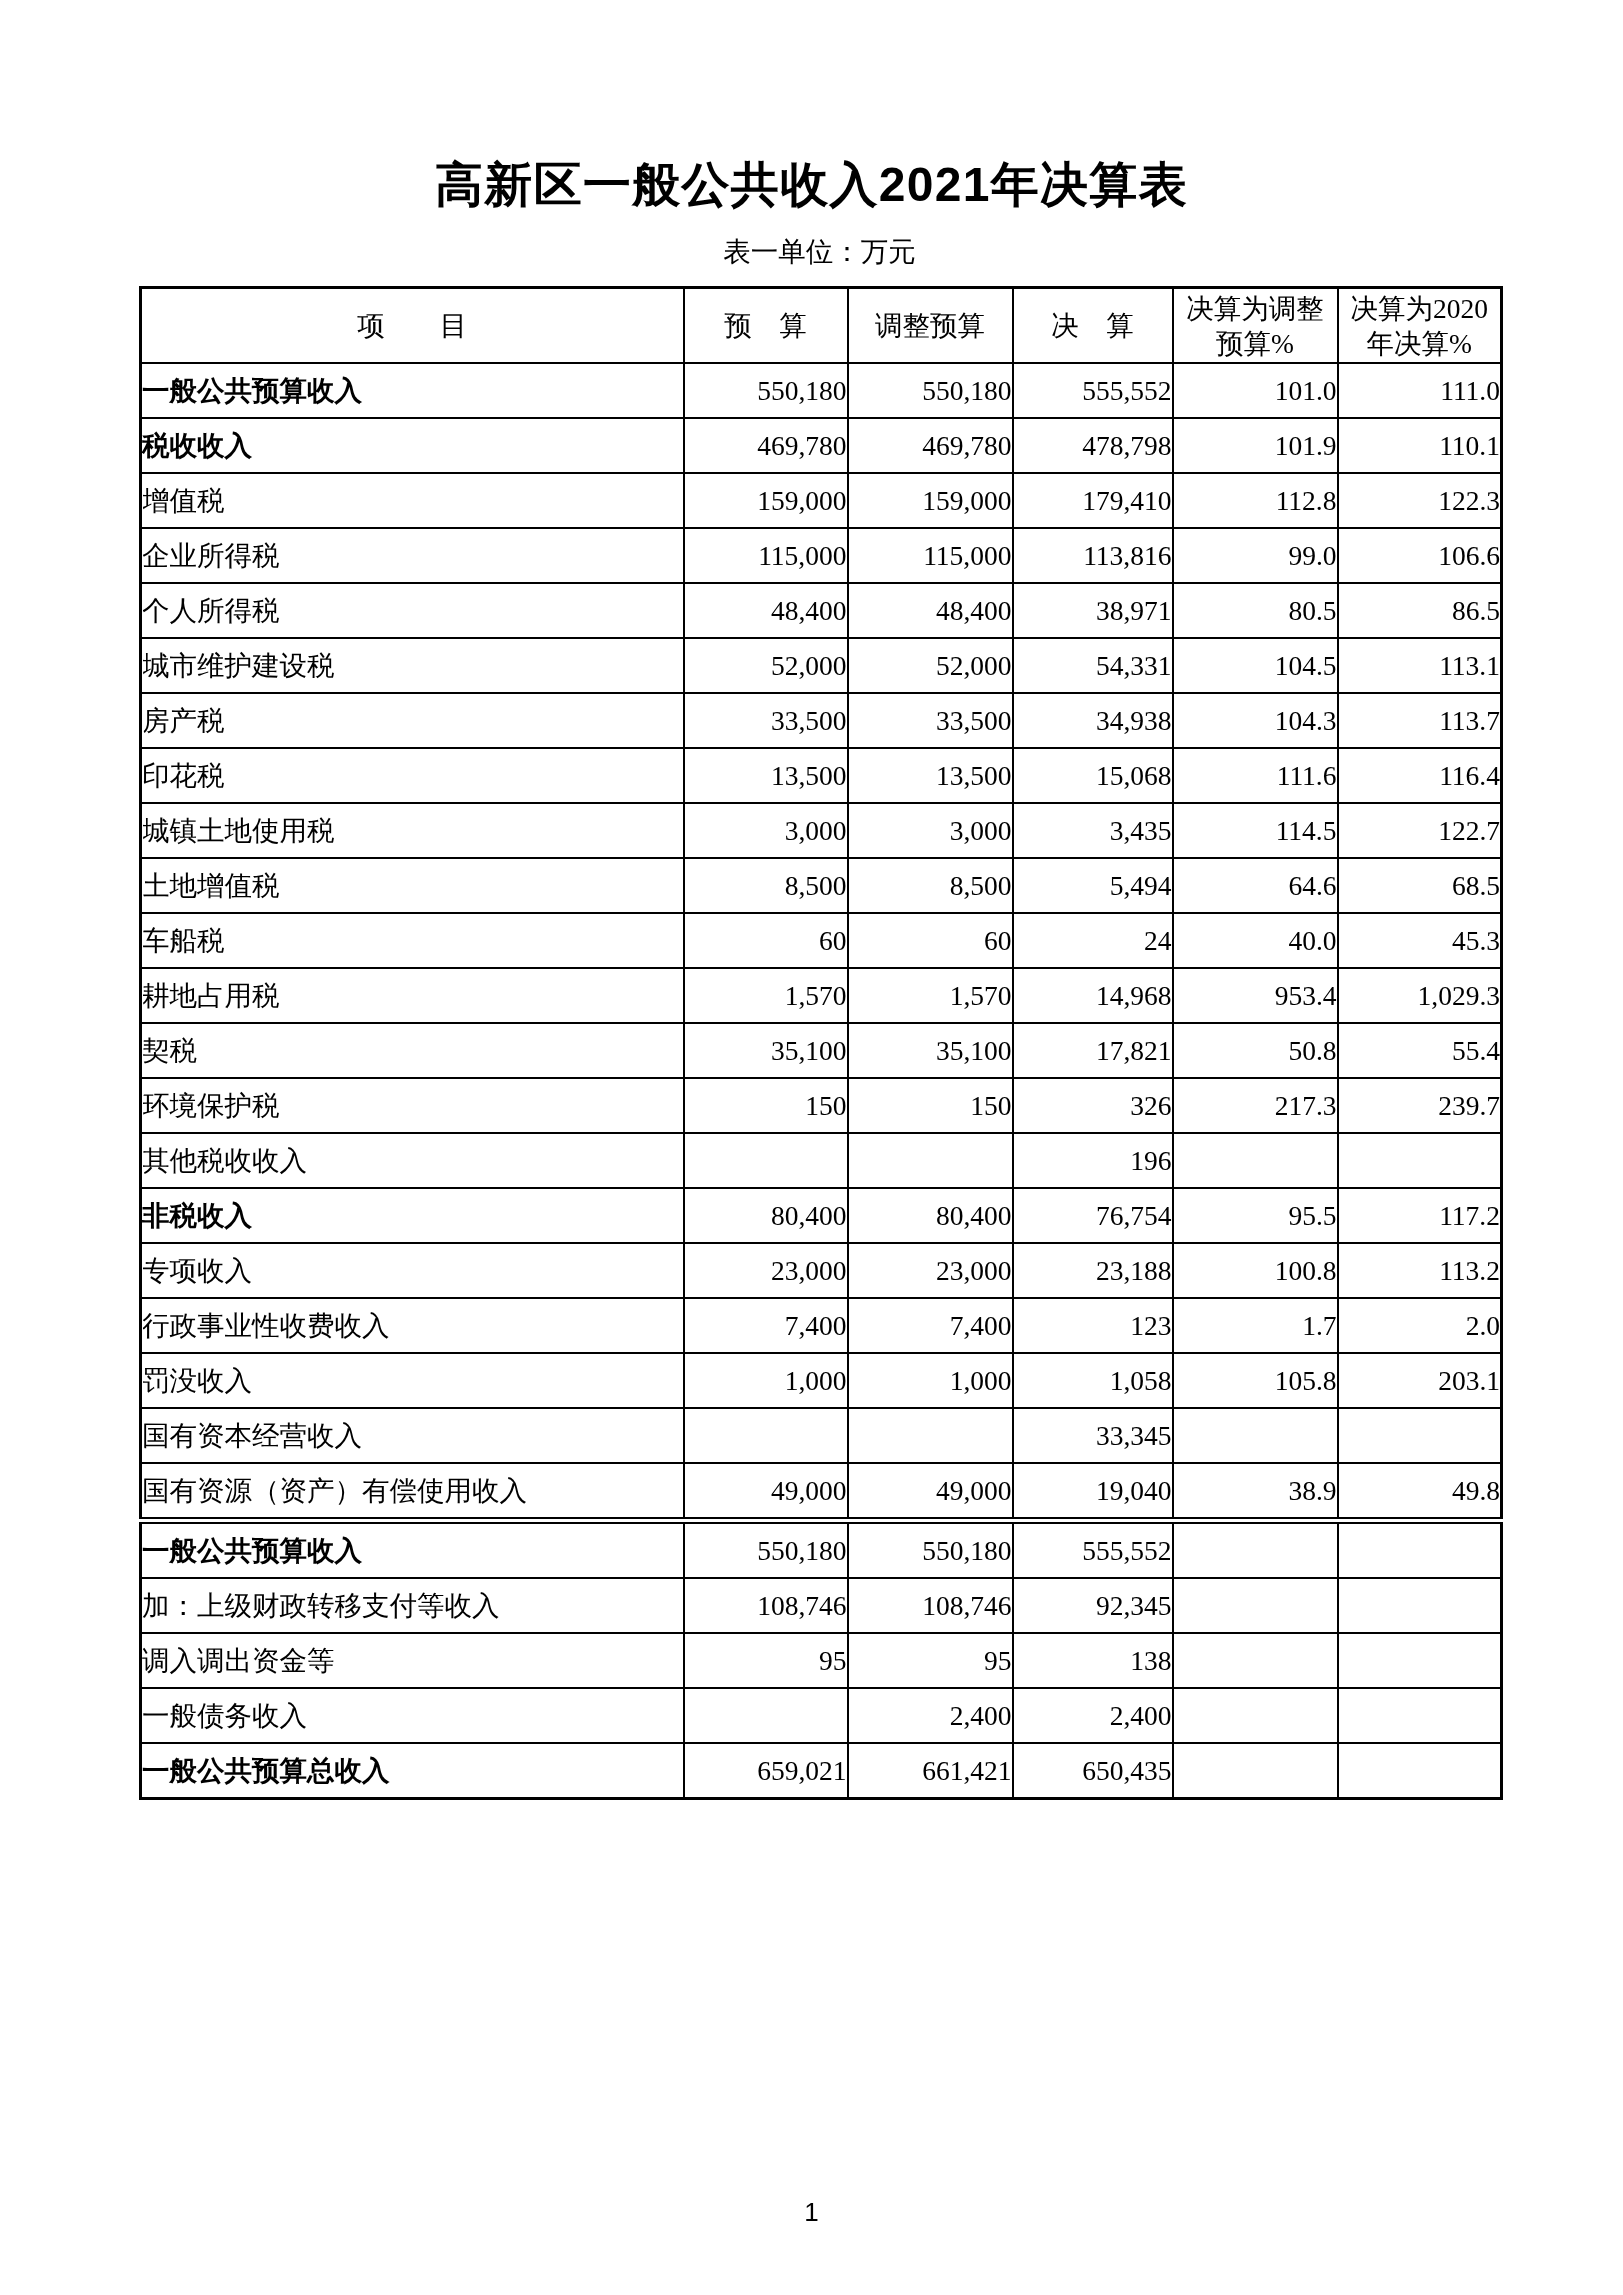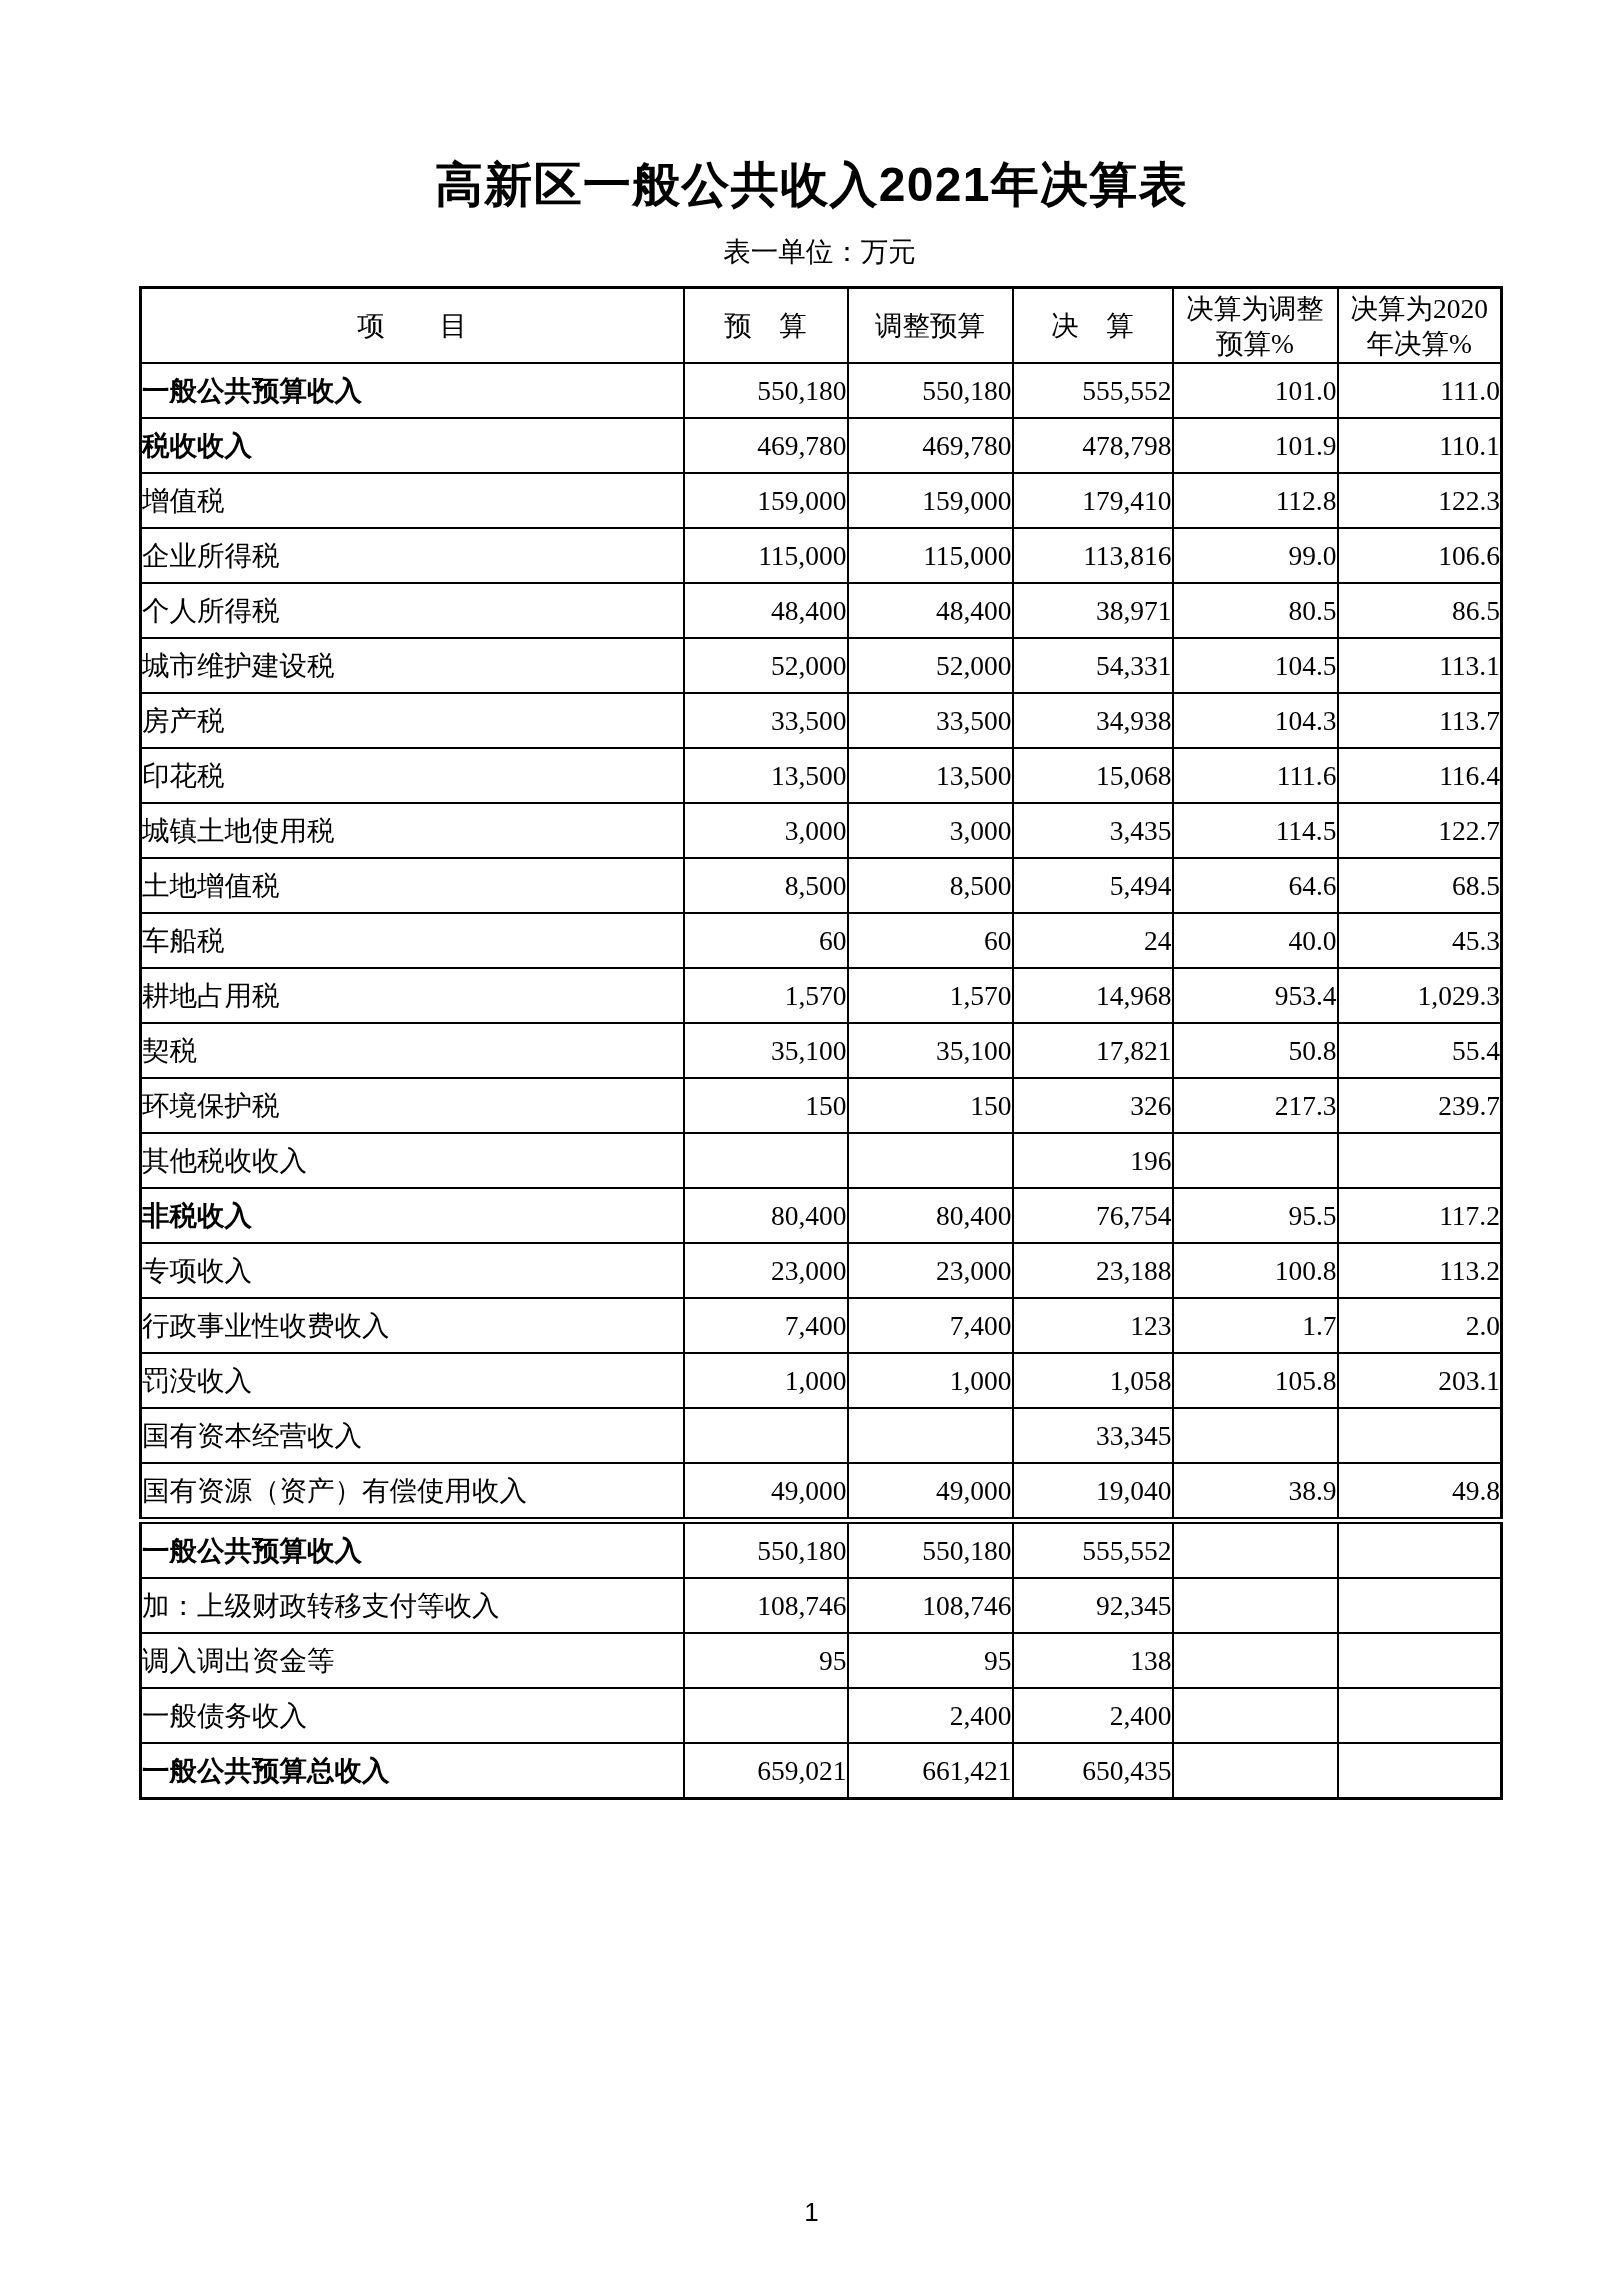--- a/index.html
+++ b/index.html
@@ -31,21 +31,21 @@
     overflow:hidden;white-space:nowrap;
   }
   table.budget th{
     height:73px;font-weight:normal;text-align:center;line-height:35px;padding:0 2.6px;
   }
   table.budget td{height:53px;padding:0;}
   td.item{text-align:left;}
   td.num{text-align:right;padding-right:13px;}
   .indent-0{padding-left:7.9px;}
   .indent-1{padding-left:51px;}
-  .indent-2{padding-left:98px;}
+  .indent-2{padding-left:98px;border-radius:22px;}
   .indent-3{padding-left:75px;}
   .bold{
     font-weight:bold;
     font-family:"Liberation Sans","DejaVu Sans",sans-serif;
     font-size:29px;
   }
   tr.section-break td{border-top:7.9px double #000;}
   .page-number{
     position:absolute;top:2197px;left:0;width:1623px;
     text-align:center;font-size:26px;

